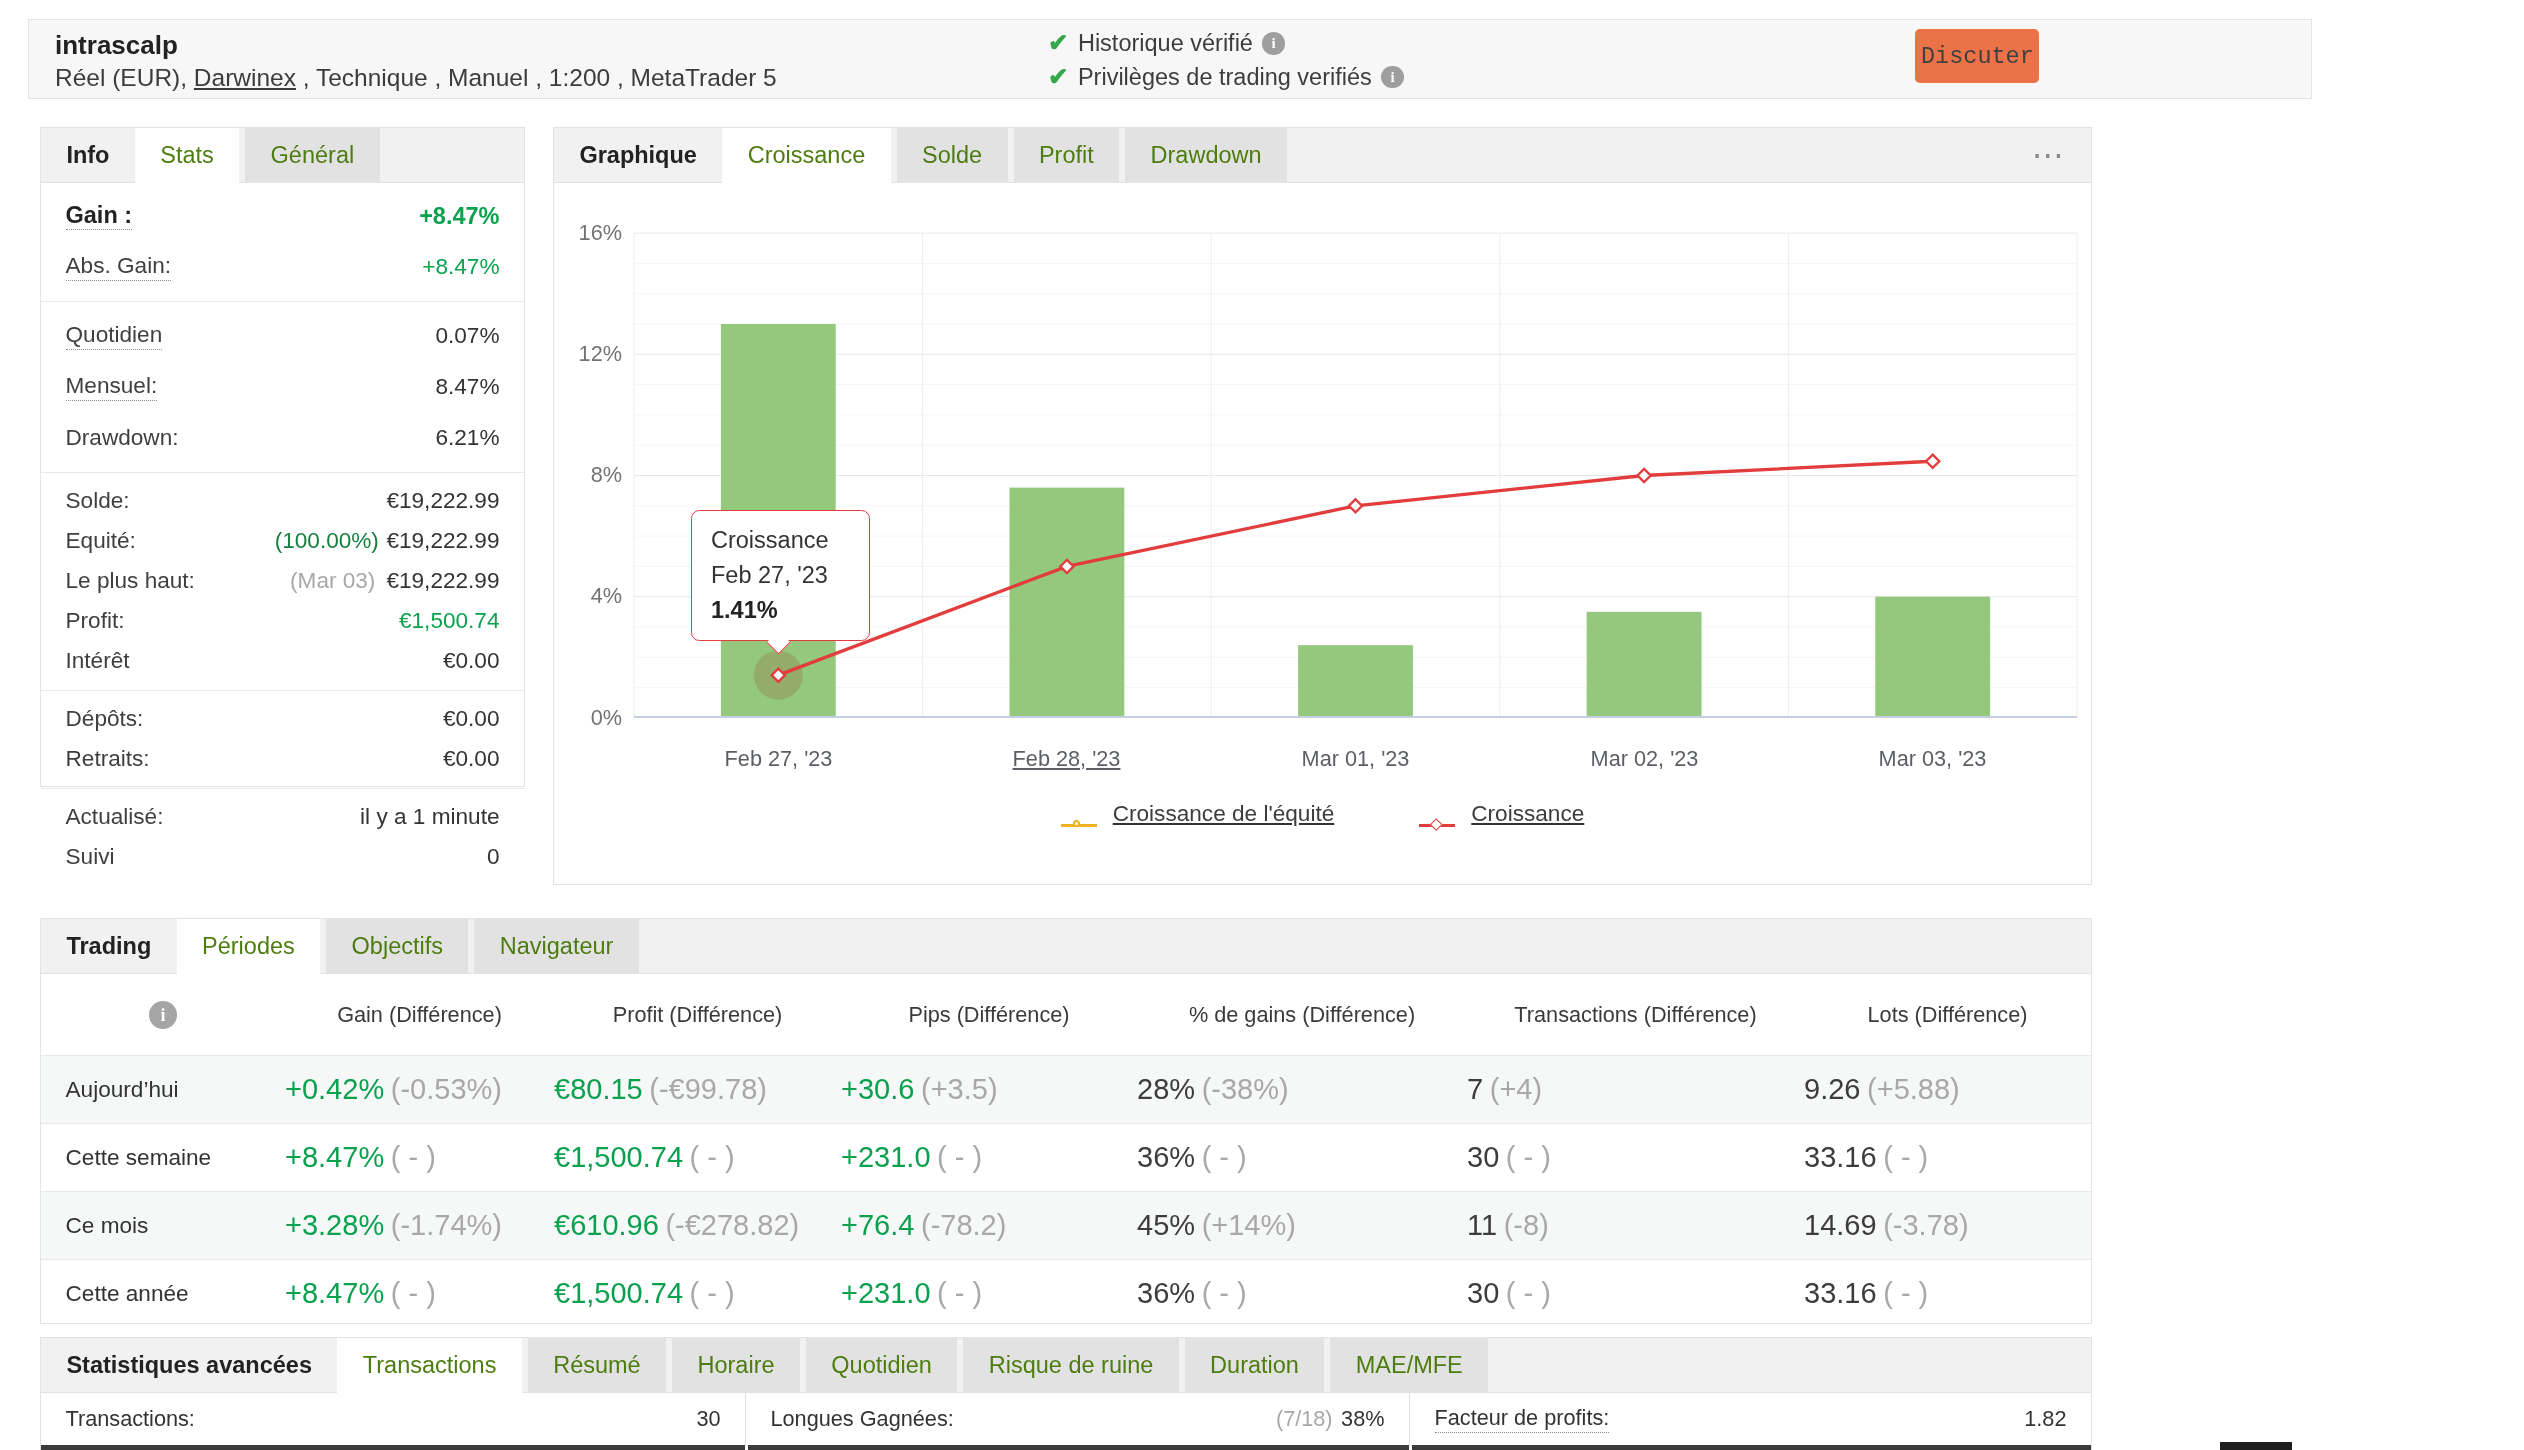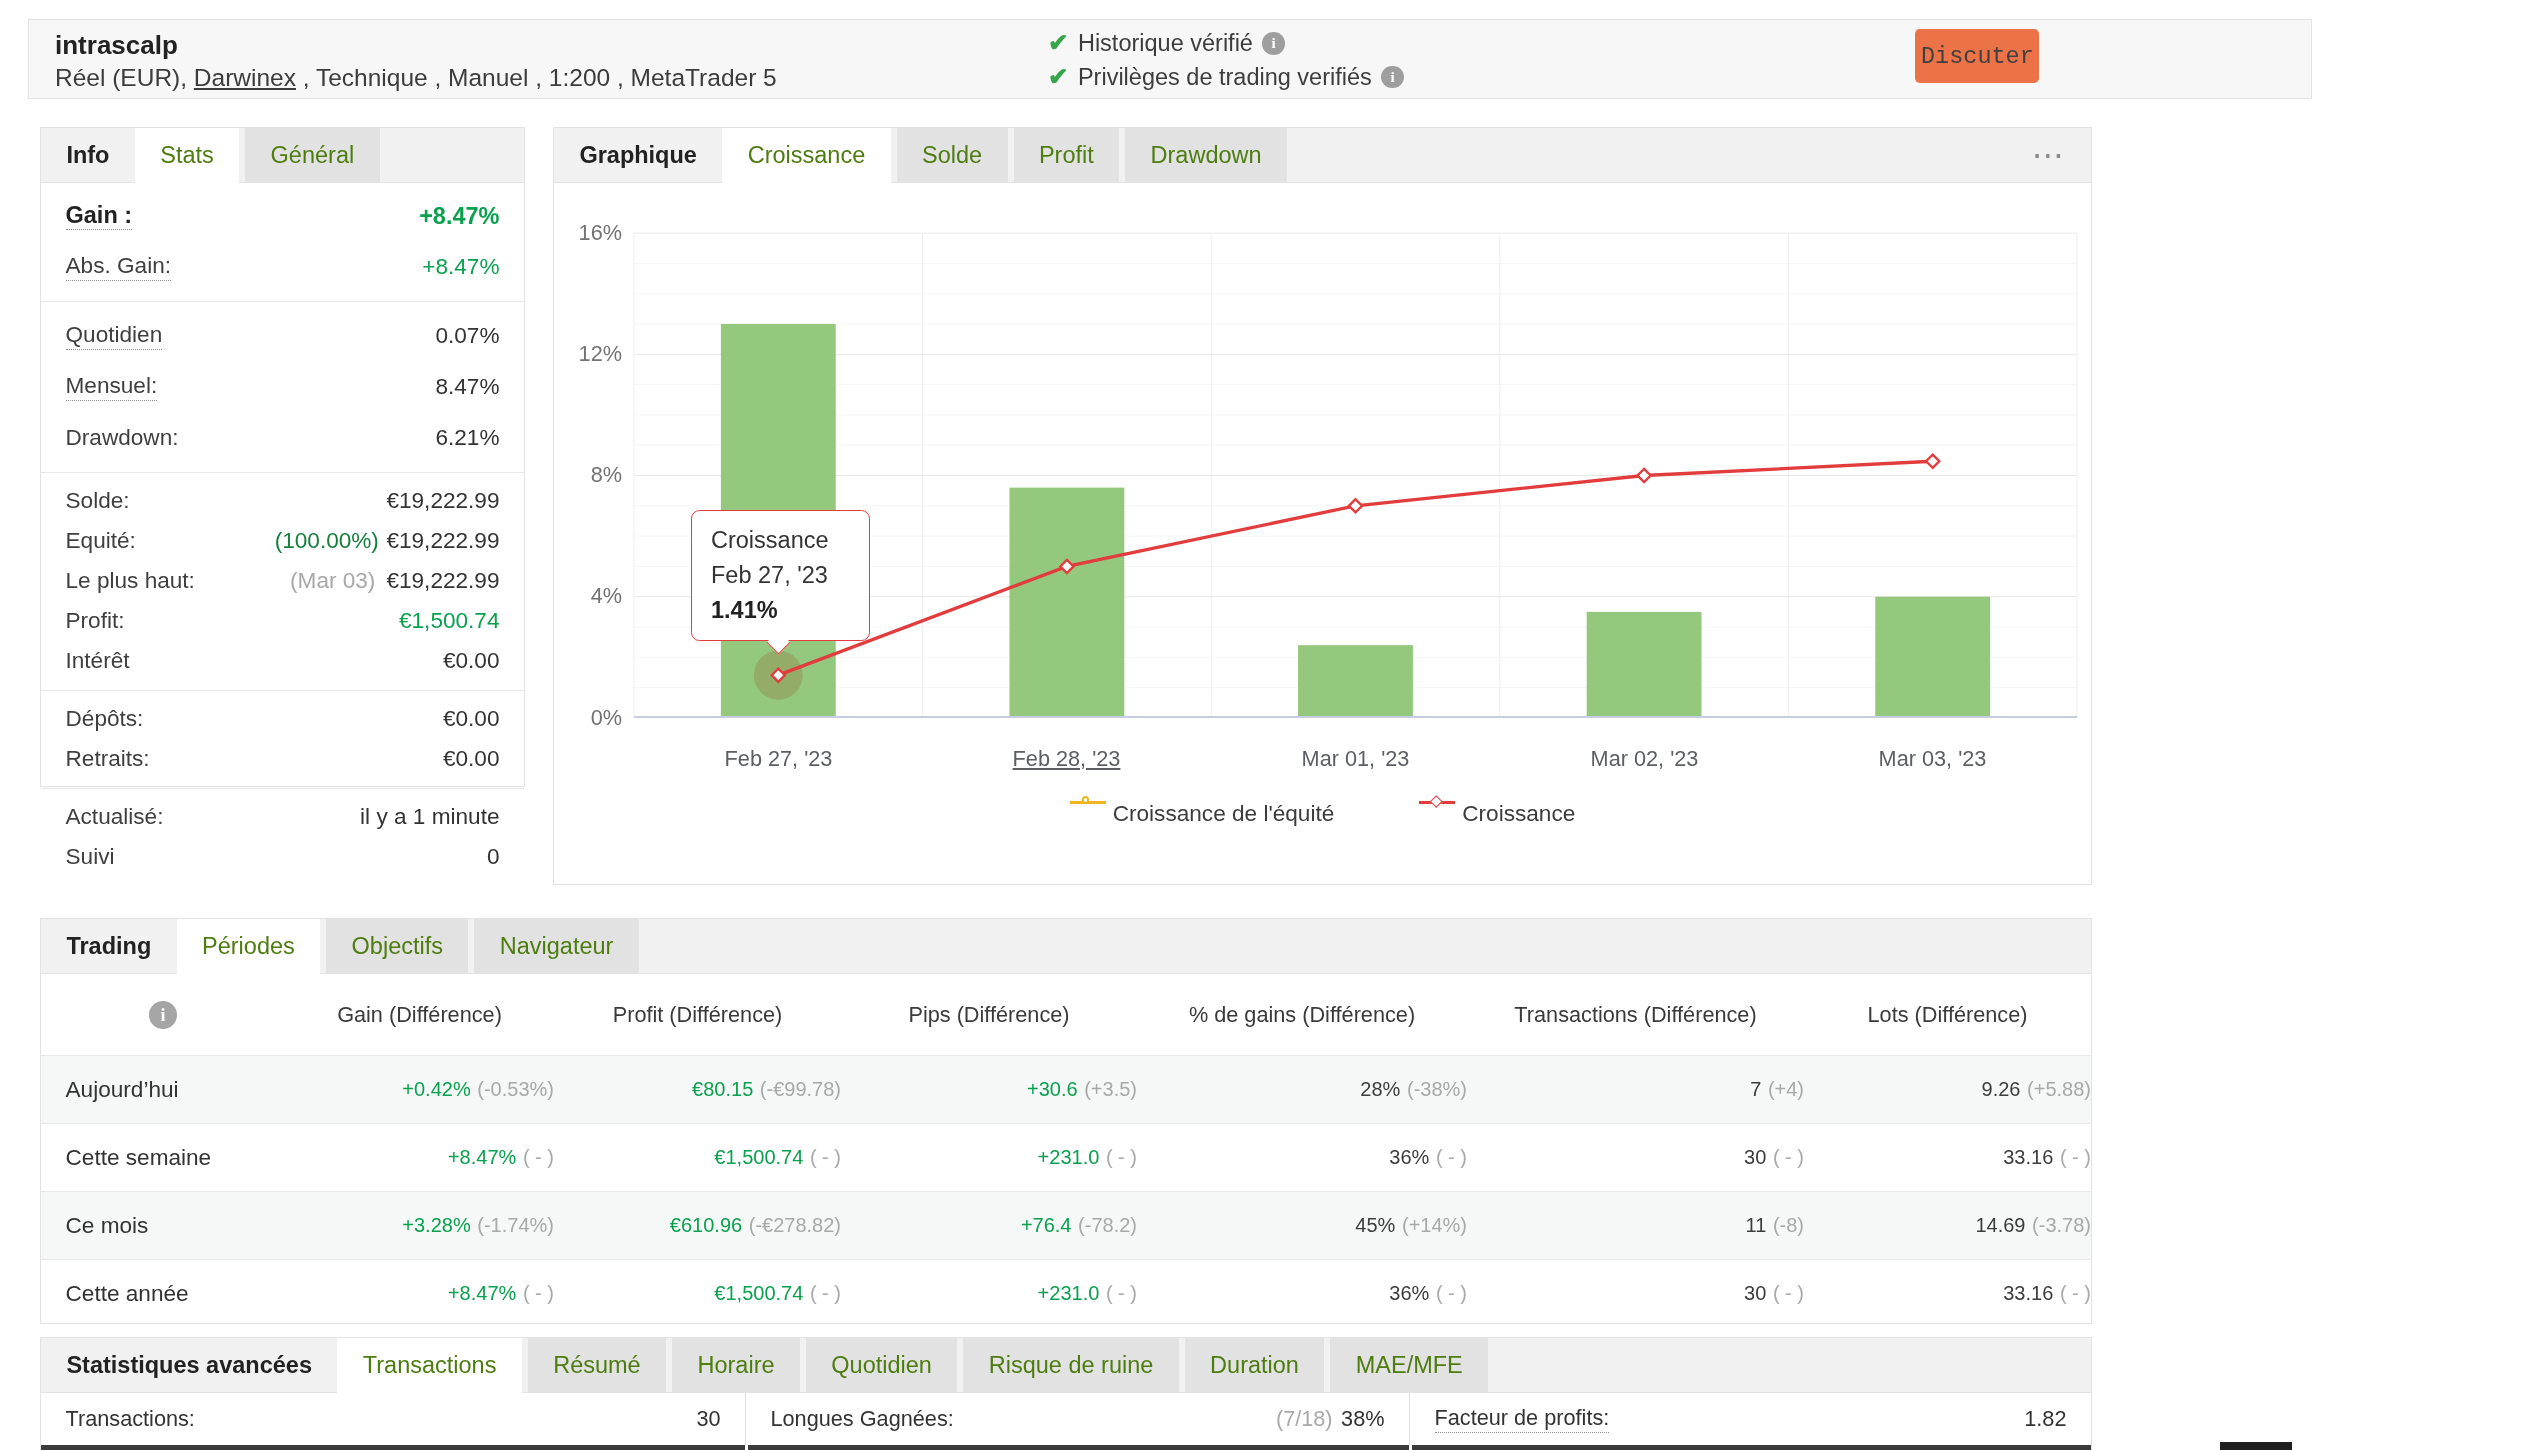--- a/index.html
+++ b/index.html
@@ -59,21 +59,21 @@
   .irow .pre-light { color:#a8a8a8; margin-right:11px; font-size:22.6px; }
   .idiv { height:0.9px; background:#e8e8e8; margin:8.5px 0; }
 
   
   .chart-card { left:553px; top:127px; width:1539px; height:758px; }
   .menu-dots { position:absolute; right:24.5px; top:7.5px; font-size:32px; color:#8a8a8a; letter-spacing:2.8px; cursor:pointer; line-height:38px; }
   #plot { position:absolute; left:0; top:56px; width:1537px; height:700px; }
   .ytick { position:absolute; left:0; width:68px; text-align:right; font-size:21.7px; color:#737373; line-height:24.5px; }
   .xlab { position:absolute; width:207px; text-align:center; font-size:21.7px; color:#5b5e63; top:562px; }
   .legend { position:absolute; left:0; top:617px; width:100%; display:flex; justify-content:center; gap:85px; }
-  .lg-item { display:flex; align-items:flex-start; gap:7px; cursor:pointer; }
+  .lg-item { display:flex; align-items:flex-end; gap:16px; cursor:pointer;text-decoration:underline; }
   .lg-item .txt { font-size:22.6px; color:#3c3c3c; }
   .lg-line { position:relative; width:36px; height:2.8px; }
   .lg-mark-circle { position:absolute; left:12.2px; top:-4.7px; width:7.5px; height:7.5px; border-radius:50%; background:#fff; border:2.8px solid; }
   .lg-mark-diamond { position:absolute; left:13px; top:-3.8px; width:8.5px; height:8.5px; transform:rotate(45deg); border:1.9px solid; background:#fff; }
   .tooltip {
     position:absolute; left:137px; top:326px; width:179px; background:#fff;
     border:1.9px solid #e23c3c; border-radius:8.5px; padding:12.2px 19px; z-index:5;
   }
   .tooltip .tl { font-size:23.5px; color:#333; line-height:35px; white-space:nowrap; }
   .tooltip .tl.b { font-weight:bold; color:#222; }
@@ -89,21 +89,21 @@
   .phead .th { text-align:center; font-size:21.7px; color:#3a3a3a; }
   .phead .th0 { display:flex; justify-content:center; }
   .tbl-info {
     width:28px; height:28px; border-radius:50%; background:#a5a5a5; color:#fff;
     font-size:18px; font-weight:bold; text-align:center; line-height:28px; cursor:pointer;
     font-family:"Liberation Serif", serif;
   }
   .prow { height:68px; border-top:0.9px solid #e8e8e8; }
   .prow.alt { background:#f6f8f8; }
   .prow .rlbl { padding-left:24.5px; font-size:22.6px; color:#333; }
-  .prow .cell { text-align:right; font-size:20px; white-space:nowrap; }
+  .prow .cell { text-align:left; font-size:29px; white-space:nowrap; }
   .prow .main { color:#3c3c3c; }
   .prow .main.green { color:#0aa14e; }
   .prow .diff { color:#a8a8a8; margin-left:6.6px; }
 
   
   .adv-card { left:40px; top:1337px; width:2052px; height:114px; border-bottom:none; }
   .adv-stats { display:grid; grid-template-columns:704px 664px auto; height:52px; }
   .adv-cell { display:flex; justify-content:space-between; align-items:center; padding:0 24.5px; font-size:21.7px; }
   .adv-cell + .adv-cell { border-left:0.9px solid #e0e0e0; }
   .adv-cell .albl { color:#333; }

